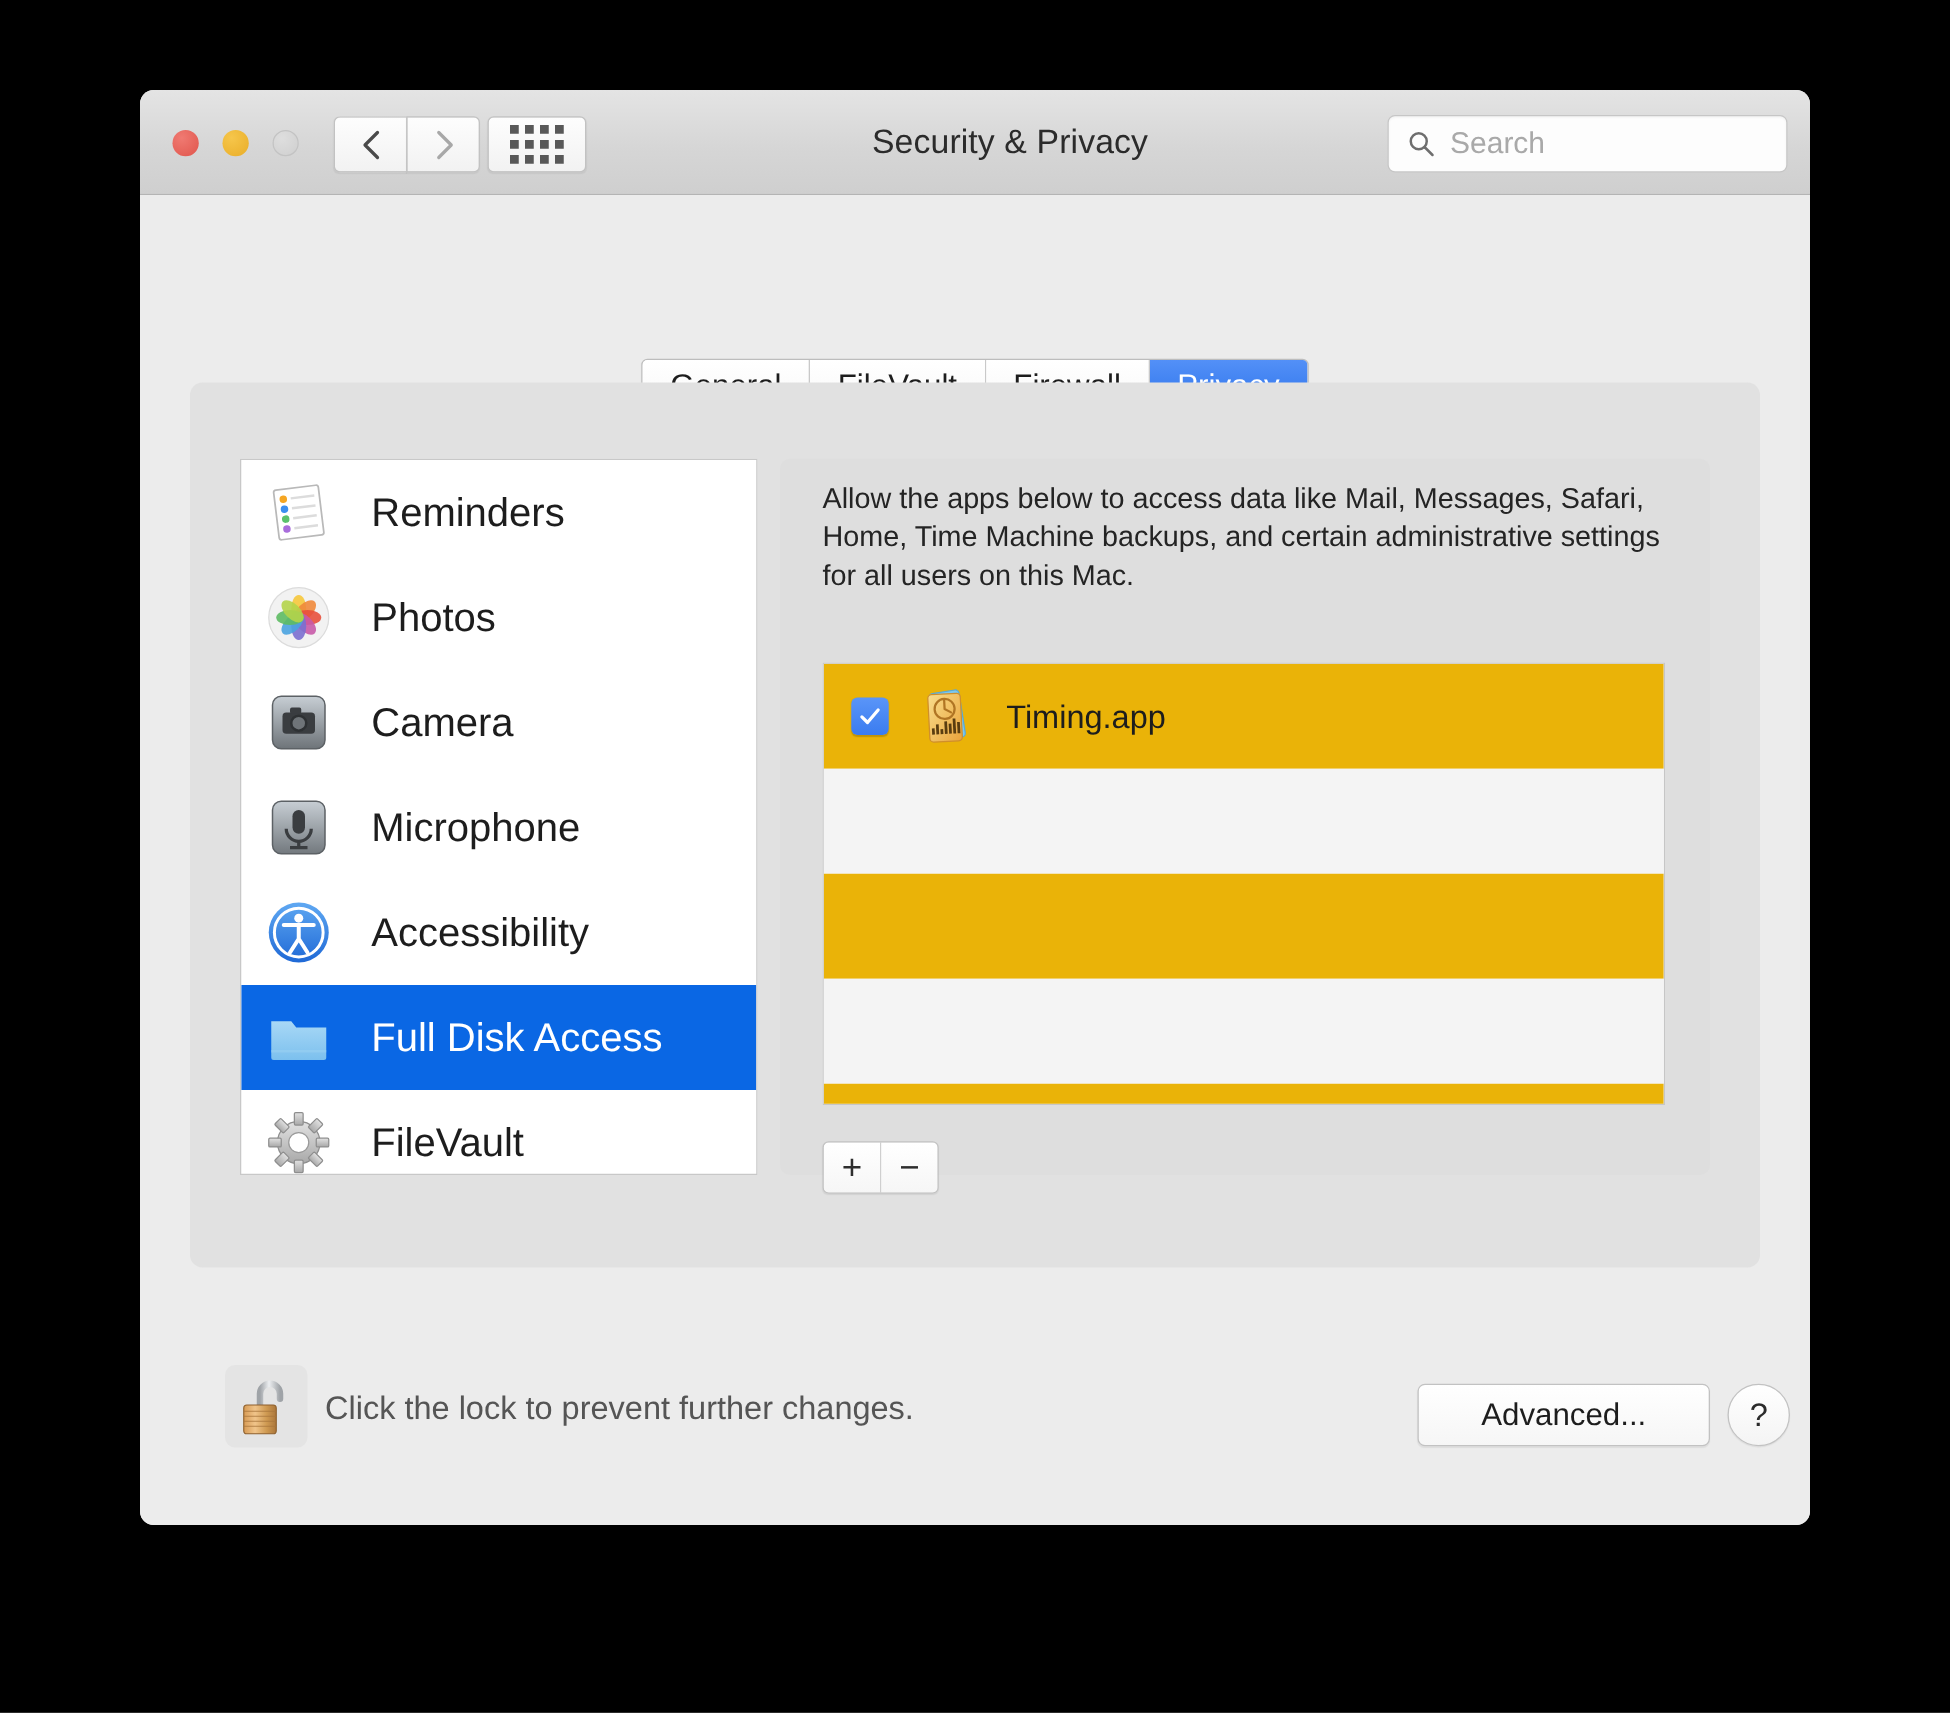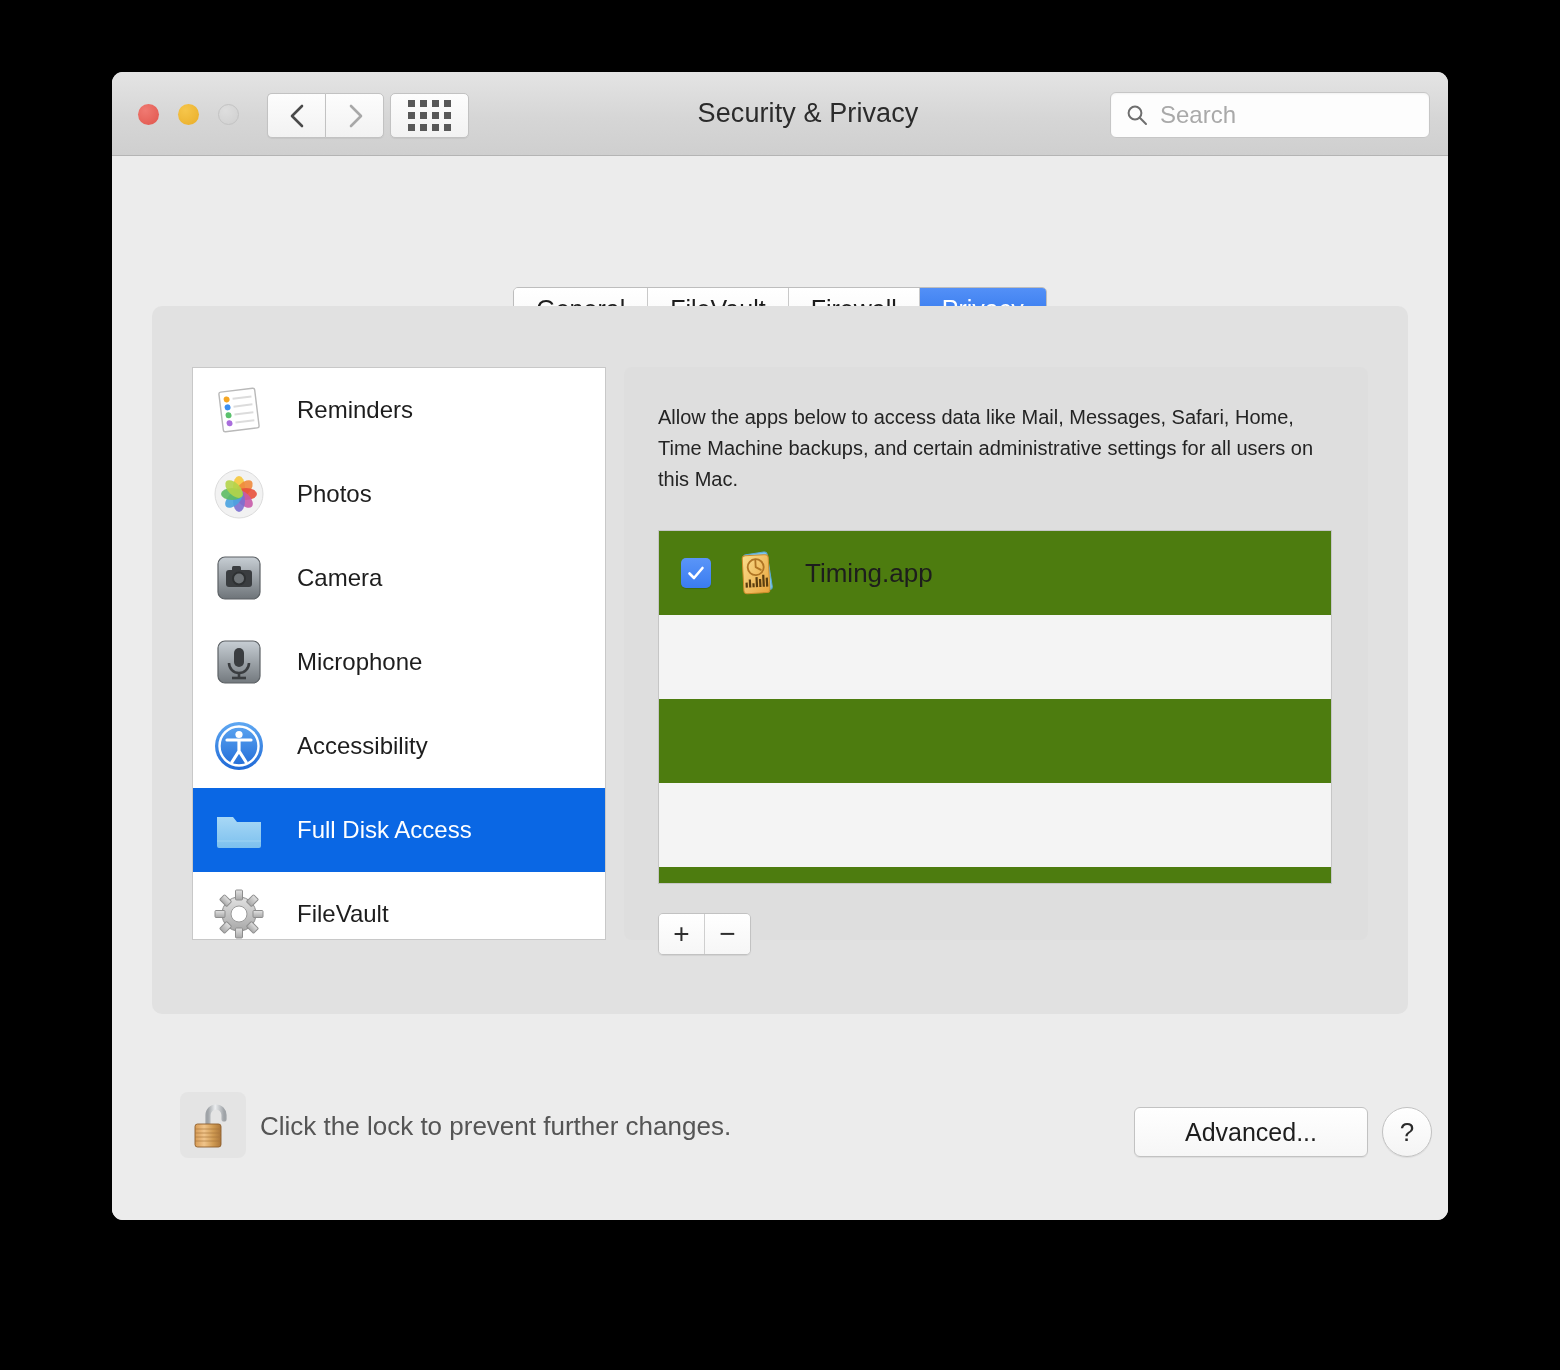--- a/index.html
+++ b/index.html
@@ -132,46 +132,46 @@
     box-sizing: border-box;
     overflow: hidden;
   }
   .srow {
     height: 84px;
     display: flex; align-items: center;
     padding-left: 18px;
     box-sizing: border-box;
   }
   .srow .ico { width: 56px; height: 56px; flex: none; margin-right: 30px; display:flex; align-items:center; justify-content:center; }
-  .srow .lbl { font-size: 24px; color: #1d1d1d; }
+  .srow .lbl { font-size: 32px; color: #1d1d1d; }
   .srow.selected { background: #0a67e4; }
   .srow.selected .lbl { color: #ffffff; }
 
   
   .detail {
     position: absolute;
     left: 472px; top: 61px;
     width: 744px; height: 573px;
     background: #dedede;
     border-radius: 8px;
     box-sizing: border-box;
   }
   .desc {
-    position: absolute; left: 34px; top: 35px; width: 680px;
-    font-size: 20px; line-height: 31px; color: #242424;
+    position: absolute; left: 34px; top: 16px; width: 680px;
+    font-size: 23px; line-height: 31px; color: #242424;
   }
   .applist {
     position: absolute; left: 34px; top: 163px;
     width: 674px; height: 354px;
     background: #ffffff;
     border: 1px solid #c6c6c6;
     box-sizing: border-box;
     overflow: hidden;
   }
-  .arow { height: 84px; display: flex; align-items: center; padding-left: 22px; box-sizing: border-box; background: #4d7c0f; }
+  .arow { height: 84px; display: flex; align-items: center; padding-left: 22px; box-sizing: border-box; background: #eab308; }
   .arow.alt { background: #f4f4f4; }
   .arow .cbx {
     width: 30px; height: 30px; flex: none; margin-right: 20px;
     border-radius: 5px; background: linear-gradient(to bottom, #5a95f8, #3a7cf0);
     display:flex; align-items:center; justify-content:center;
     box-shadow: 0 1px 1px rgba(0,0,0,0.18);
   }
   .arow .appico { width: 56px; height: 56px; flex: none; margin-right: 18px; display:flex; align-items:center; justify-content:center;}
   .arow .aname { font-size: 26px; color: #1d1d1d; }
 

